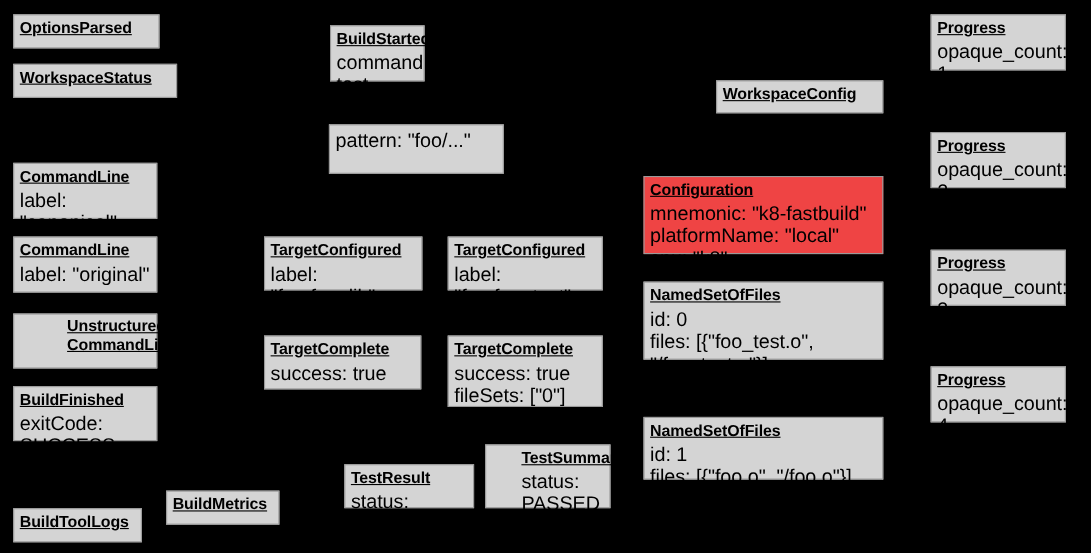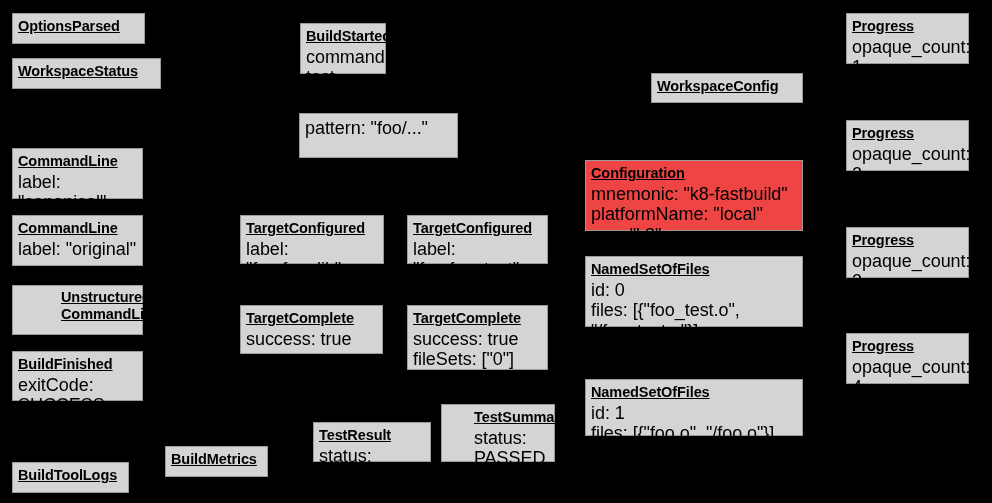--- a/index.html
+++ b/index.html
@@ -63,21 +63,21 @@
       <div><div class="node-title">Unstructured
 CommandLine</div></div>
     </div>
     <div class="node" style="left: 12px; top: 351px; width: 131px; height: 50px; background: rgb(212, 212, 212); border-color: rgb(154, 154, 154); color: rgb(0, 0, 0);">
       <div><div class="node-title">BuildFinished</div></div>
       <div class="node-fields">exitCode: SUCCESS</div>
     </div>
     <div class="node" style="left: 12px; top: 462px; width: 117px; height: 31px; background: rgb(212, 212, 212); border-color: rgb(154, 154, 154); color: #000000;">
       <div><div class="node-title">BuildToolLogs</div></div>
     </div>
-    <div class="node" style="left: 165px; top: 446px; width: 103px; height: 31px; background: rgb(212, 212, 212); border-color: rgb(154, 154, 154); color: rgb(0, 0, 0);">
+    <div class="node" style="left: 151px; top: 446px; width: 103px; height: 31px; background: rgb(212, 212, 212); border-color: rgb(154, 154, 154); color: rgb(0, 0, 0);">
       <div><div class="node-title">BuildMetrics</div></div>
     </div>
     <div class="node" style="left: 300px; top: 11px; width: 86px; height: 51px; background: rgb(212, 212, 212); border-color: rgb(154, 154, 154); color: rgb(0, 0, 0); margin-top: 12px;">
       <div><div class="node-title">BuildStarted</div></div>
       <div class="node-fields">command: test</div>
     </div>
     <div class="node" style="left: 299px; top: 113px; width: 159px; height: 45px; background: rgb(212, 212, 212); border-color: rgb(154, 154, 154); color: rgb(0, 0, 0);">
       <div class="node-fields">pattern: "foo/..."</div>
     </div>
     <div class="node" style="left: 240px; top: 215px; width: 144px; height: 49px; background: rgb(212, 212, 212); border-color: rgb(154, 154, 154); color: rgb(0, 0, 0);">

